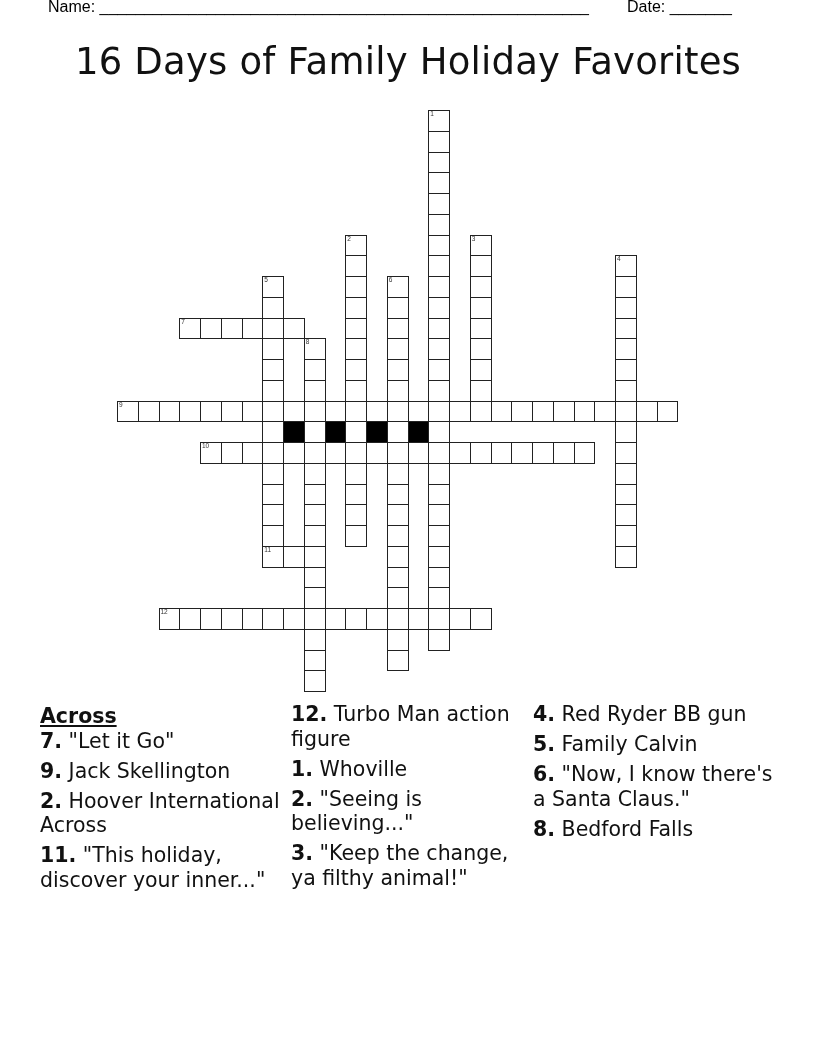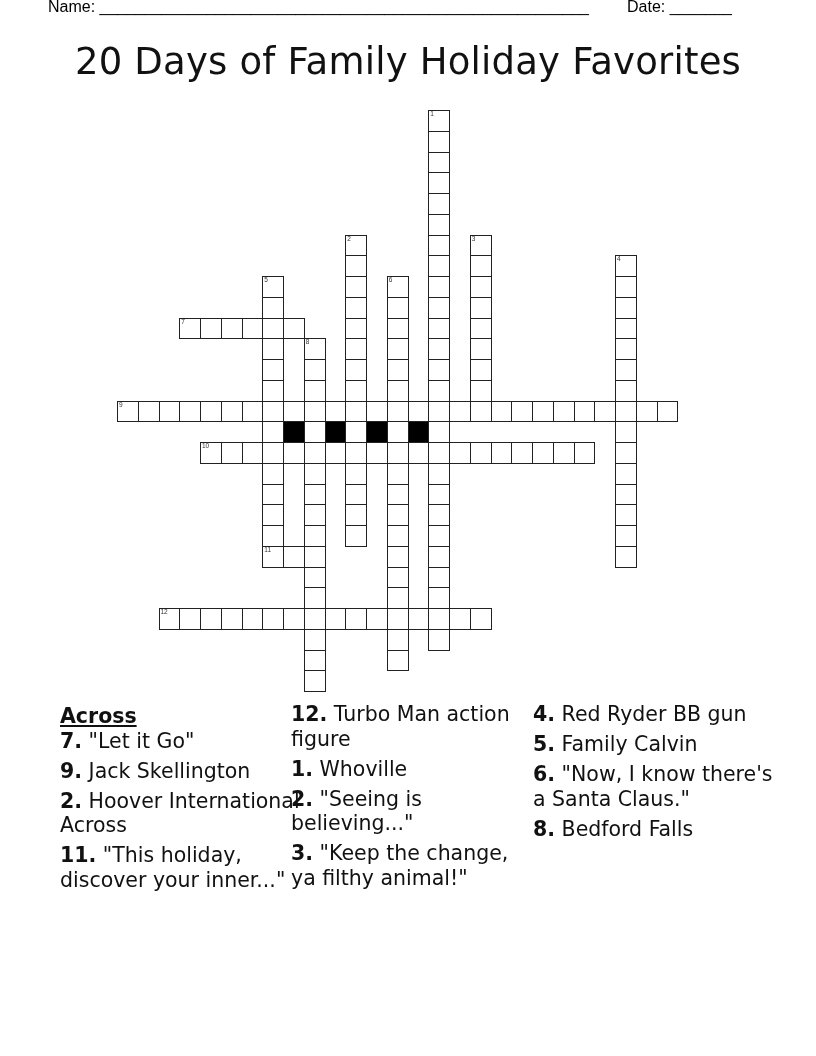--- a/index.html
+++ b/index.html
@@ -6,34 +6,34 @@
   body { width: 816px; height: 1056px; position: relative; overflow: hidden; font-family: "DejaVu Sans", sans-serif; color: #000; }
   .header-line { position: absolute; top: -2px; font-family: "Liberation Sans", sans-serif; font-size: 16px; color: #000; white-space: nowrap; }
   #name-row { left: 48px; }
   #date-row { left: 627px; }
   .title { position: absolute; top: 40px; left: 0; width: 816px; text-align: center; font-family: "DejaVu Sans", sans-serif; font-size: 37px; letter-spacing: 0.2px; color: #111; }
   #grid { position: absolute; left: 0; top: 0; width: 816px; height: 700px; }
   .cell { position: absolute; box-sizing: border-box; width: 21.75px; height: 21.75px; border: 1.2px solid #222; background: #fff; }
   .cell.black { background: #000; }
   .cell .num { position: absolute; left: 1px; top: -1px; font-family: "Liberation Sans", sans-serif; font-size: 6.5px; color: #333; line-height: 8px; }
   .clues { position: absolute; top: 702px; font-family: "DejaVu Sans", sans-serif; font-size: 20.5px; line-height: 24.5px; color: #111; }
-  .col1 { left: 60px; width: 240px; }
+  .col1 { left: 40px; width: 240px; }
   .col2 { left: 291px; width: 240px; }
   .col3 { left: 533px; width: 240px; }
   .clue-heading { font-weight: bold; text-decoration: underline; margin-top: 2px; }
   .clue { margin-bottom: 5.5px; }
   .clue .n { font-weight: bold; }
 </style>
 </head>
 <body>
 
 <div id="name-row" class="header-line">Name: _______________________________________________________</div>
 <div id="date-row" class="header-line">Date: _______</div>
 
-<div class="title">20 Days of Family Holiday Favorites</div>
+<div class="title">16 Days of Family Holiday Favorites</div>
 
 <div id="grid">
     <div class="cell" style="left: 428.25px; top: 110px;">
       <span class="num">1</span>
     </div>
     <div class="cell" style="left: 428.25px; top: 130.75px;"></div>
     <div class="cell" style="left: 428.25px; top: 151.5px;"></div>
     <div class="cell" style="left: 428.25px; top: 172.25px;"></div>
     <div class="cell" style="left: 428.25px; top: 193px;"></div>
     <div class="cell" style="left: 428.25px; top: 213.75px;"></div>

